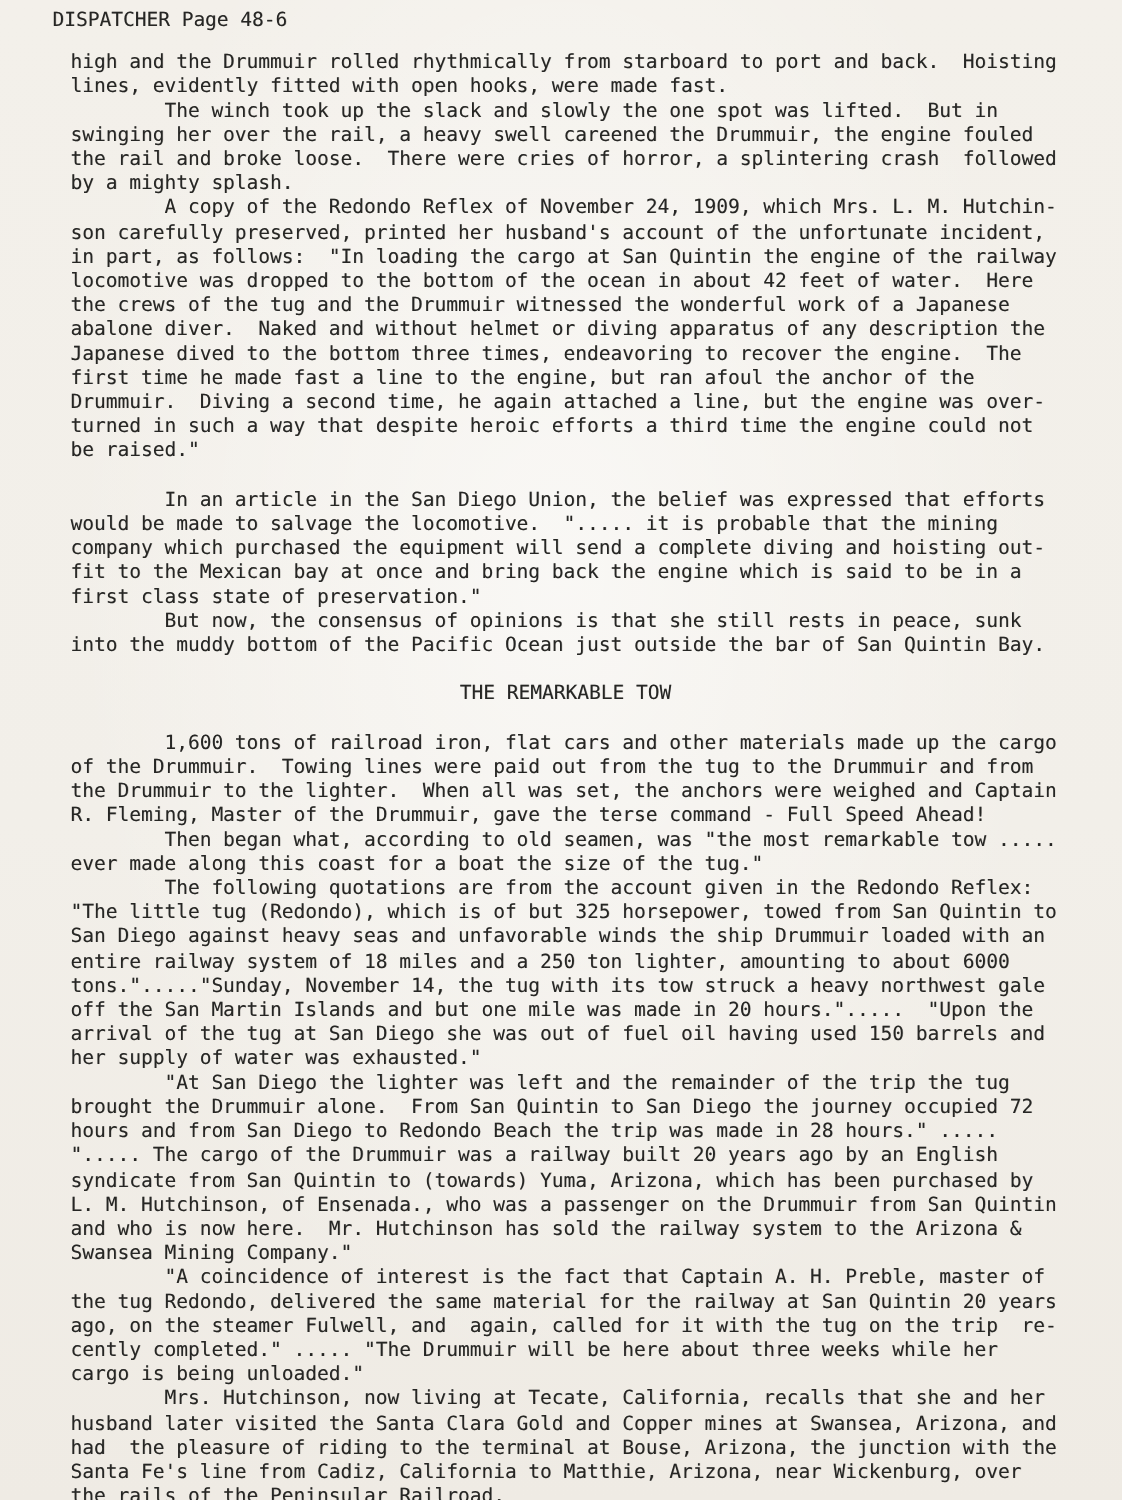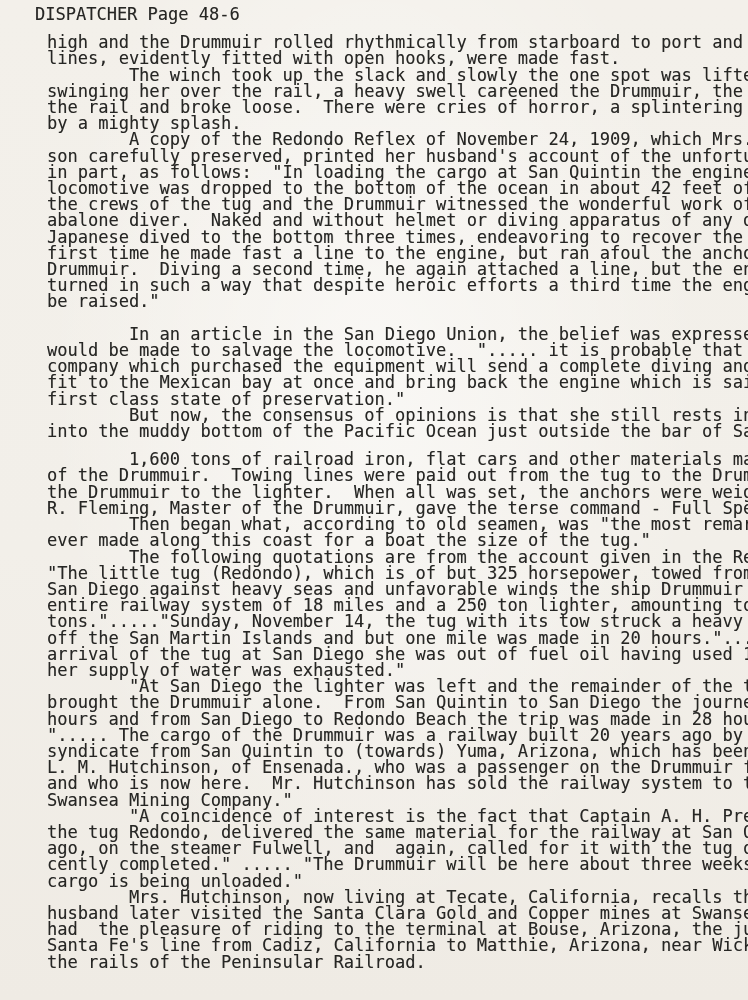--- a/index.html
+++ b/index.html
@@ -15,21 +15,21 @@
   .page {
     position: relative;
     width: 748px;
     height: 1000px;
     box-sizing: border-box;
     padding: 6px 8px 16px 35px;
     background:
       radial-gradient(ellipse at 50% 38%, rgba(255,255,255,0.55) 0%, rgba(255,255,255,0) 62%),
       linear-gradient(180deg, #f3f0ea 0%, #f2efe9 55%, #efebe4 100%);
     font-family: "DejaVu Sans Mono", "Liberation Mono", monospace;
-    font-size: 17px;
+    font-size: 13px;
     line-height: 16.2px;
     color: #262624;
     text-shadow: 0.3px 0.3px 0 rgba(48,46,44,0.35);
   }
   .hdr {
     white-space: pre;
     margin: 0;
   }
   pre.body-text {
     margin: 12px;
@@ -71,20 +71,21 @@
 be raised."
 
         In an article in the San Diego Union, the belief was expressed that efforts
 would be made to salvage the locomotive.  "..... it is probable that the mining
 company which purchased the equipment will send a complete diving and hoisting out-
 fit to the Mexican bay at once and bring back the engine which is said to be in a
 first class state of preservation."
         But now, the consensus of opinions is that she still rests in peace, sunk
 into the muddy bottom of the Pacific Ocean just outside the bar of San Quintin Bay.</pre>
 
+  <div class="section-heading">THE REMARKABLE TOW</div>
 
   <pre class="body-text">        1,600 tons of railroad iron, flat cars and other materials made up the cargo
 of the Drummuir.  Towing lines were paid out from the tug to the Drummuir and from
 the Drummuir to the lighter.  When all was set, the anchors were weighed and Captain
 R. Fleming, Master of the Drummuir, gave the terse command - Full Speed Ahead!
         Then began what, according to old seamen, was "the most remarkable tow .....
 ever made along this coast for a boat the size of the tug."
         The following quotations are from the account given in the Redondo Reflex:
 "The little tug (Redondo), which is of but 325 horsepower, towed from San Quintin to
 San Diego against heavy seas and unfavorable winds the ship Drummuir loaded with an

